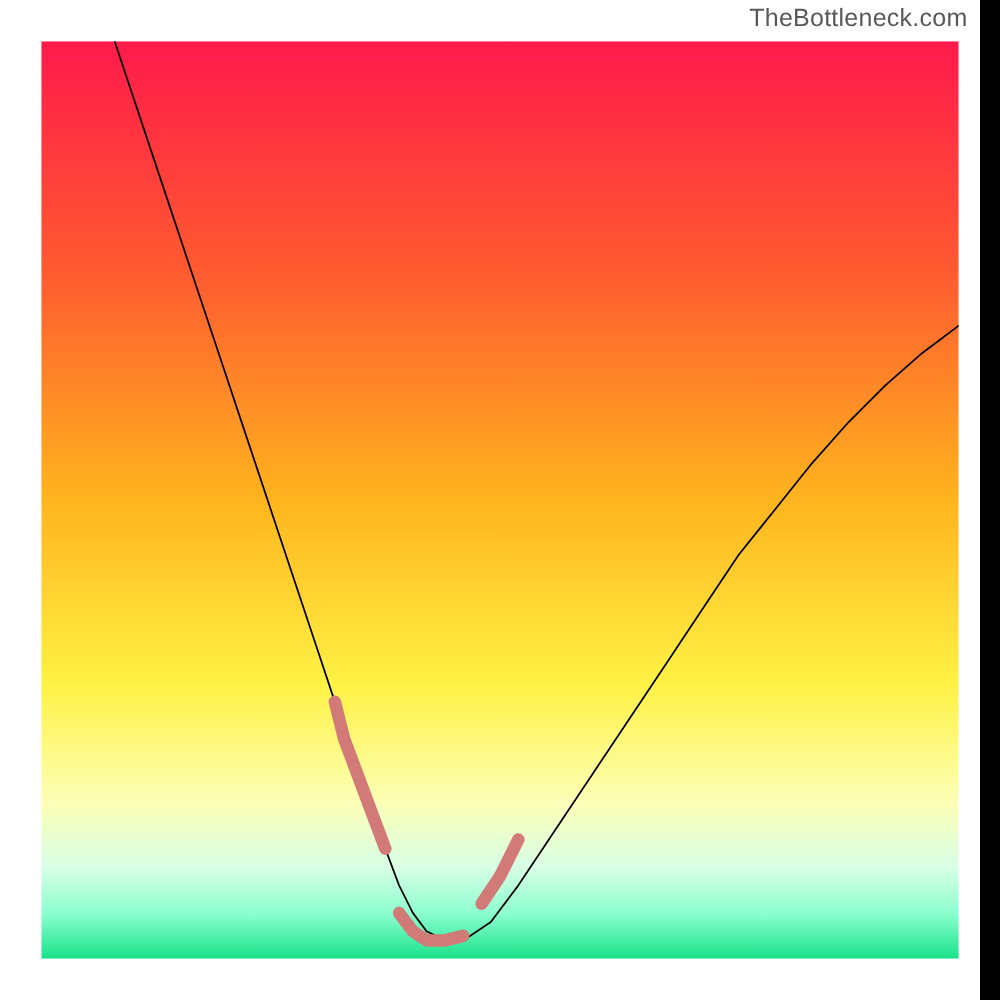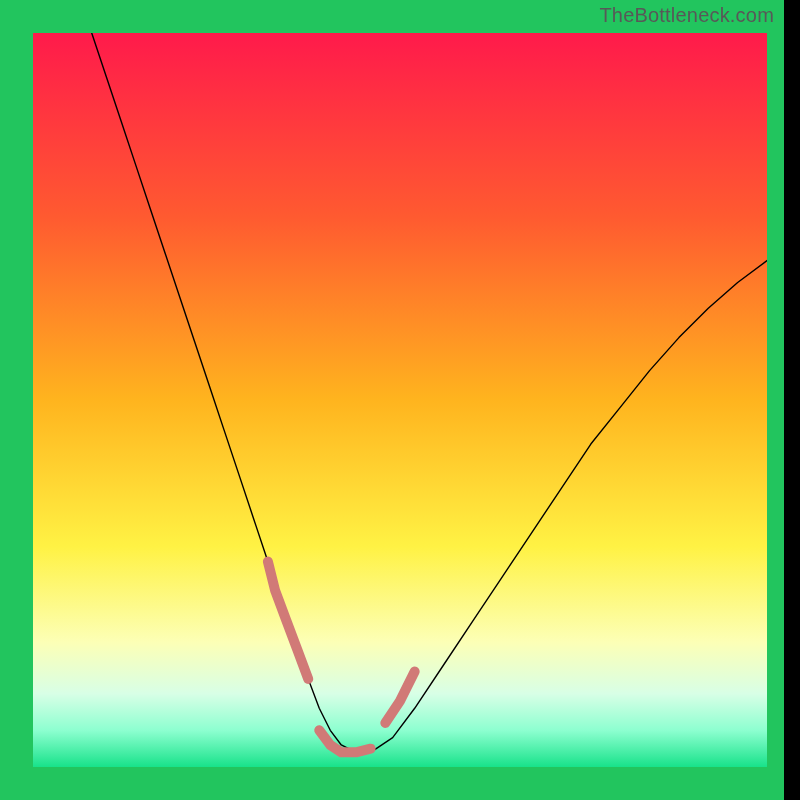--- a/index.html
+++ b/index.html
@@ -10,21 +10,21 @@
     background: #000;
     overflow: hidden;
     font-family: Arial, Helvetica, sans-serif;
   }
   .frame {
     position: absolute;
     left: 0;
     top: 0;
     width: 784px;
     height: 800px;
-    background: #22c55e;
+    background: #ffffff;
   }
   .watermark {
     position: absolute;
     top: 4px;
     right: 10px;
     color: #585858;
     font-size: 20px;
     font-weight: 500;
     letter-spacing: 0.2px;
   }

